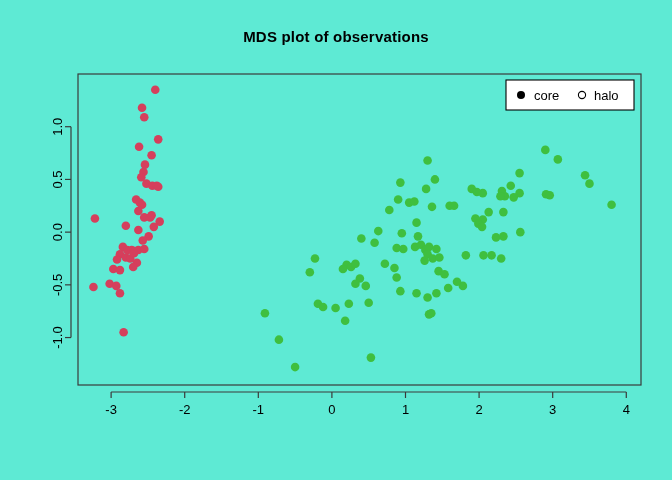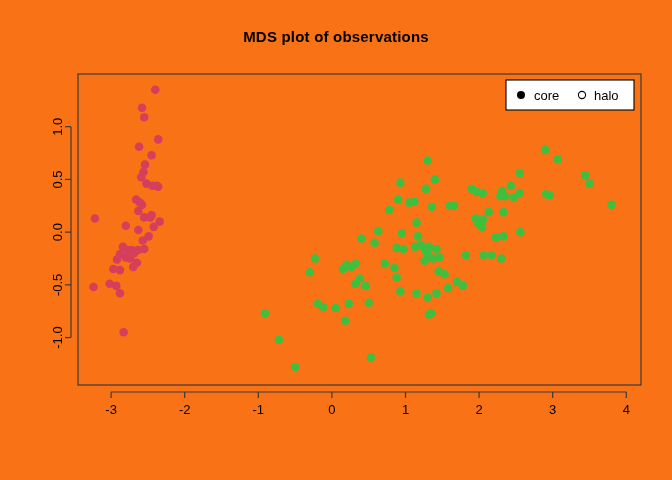--- a/index.html
+++ b/index.html
@@ -11,21 +11,21 @@
     width: 672px;
     height: 480px;
     font-family: "Liberation Sans", sans-serif;
     overflow: hidden;
     position: relative;
   }
   #root {
     position: relative;
     width: 672px;
     height: 480px;
-    background: #f97316;
+    background: #5eead4;
   }
   #plot-title {
     position: absolute;
     left: 0;
     top: 28px;
     width: 672px;
     text-align: center;
     font-size: 15px;
     font-weight: bold;
     color: #000000;

